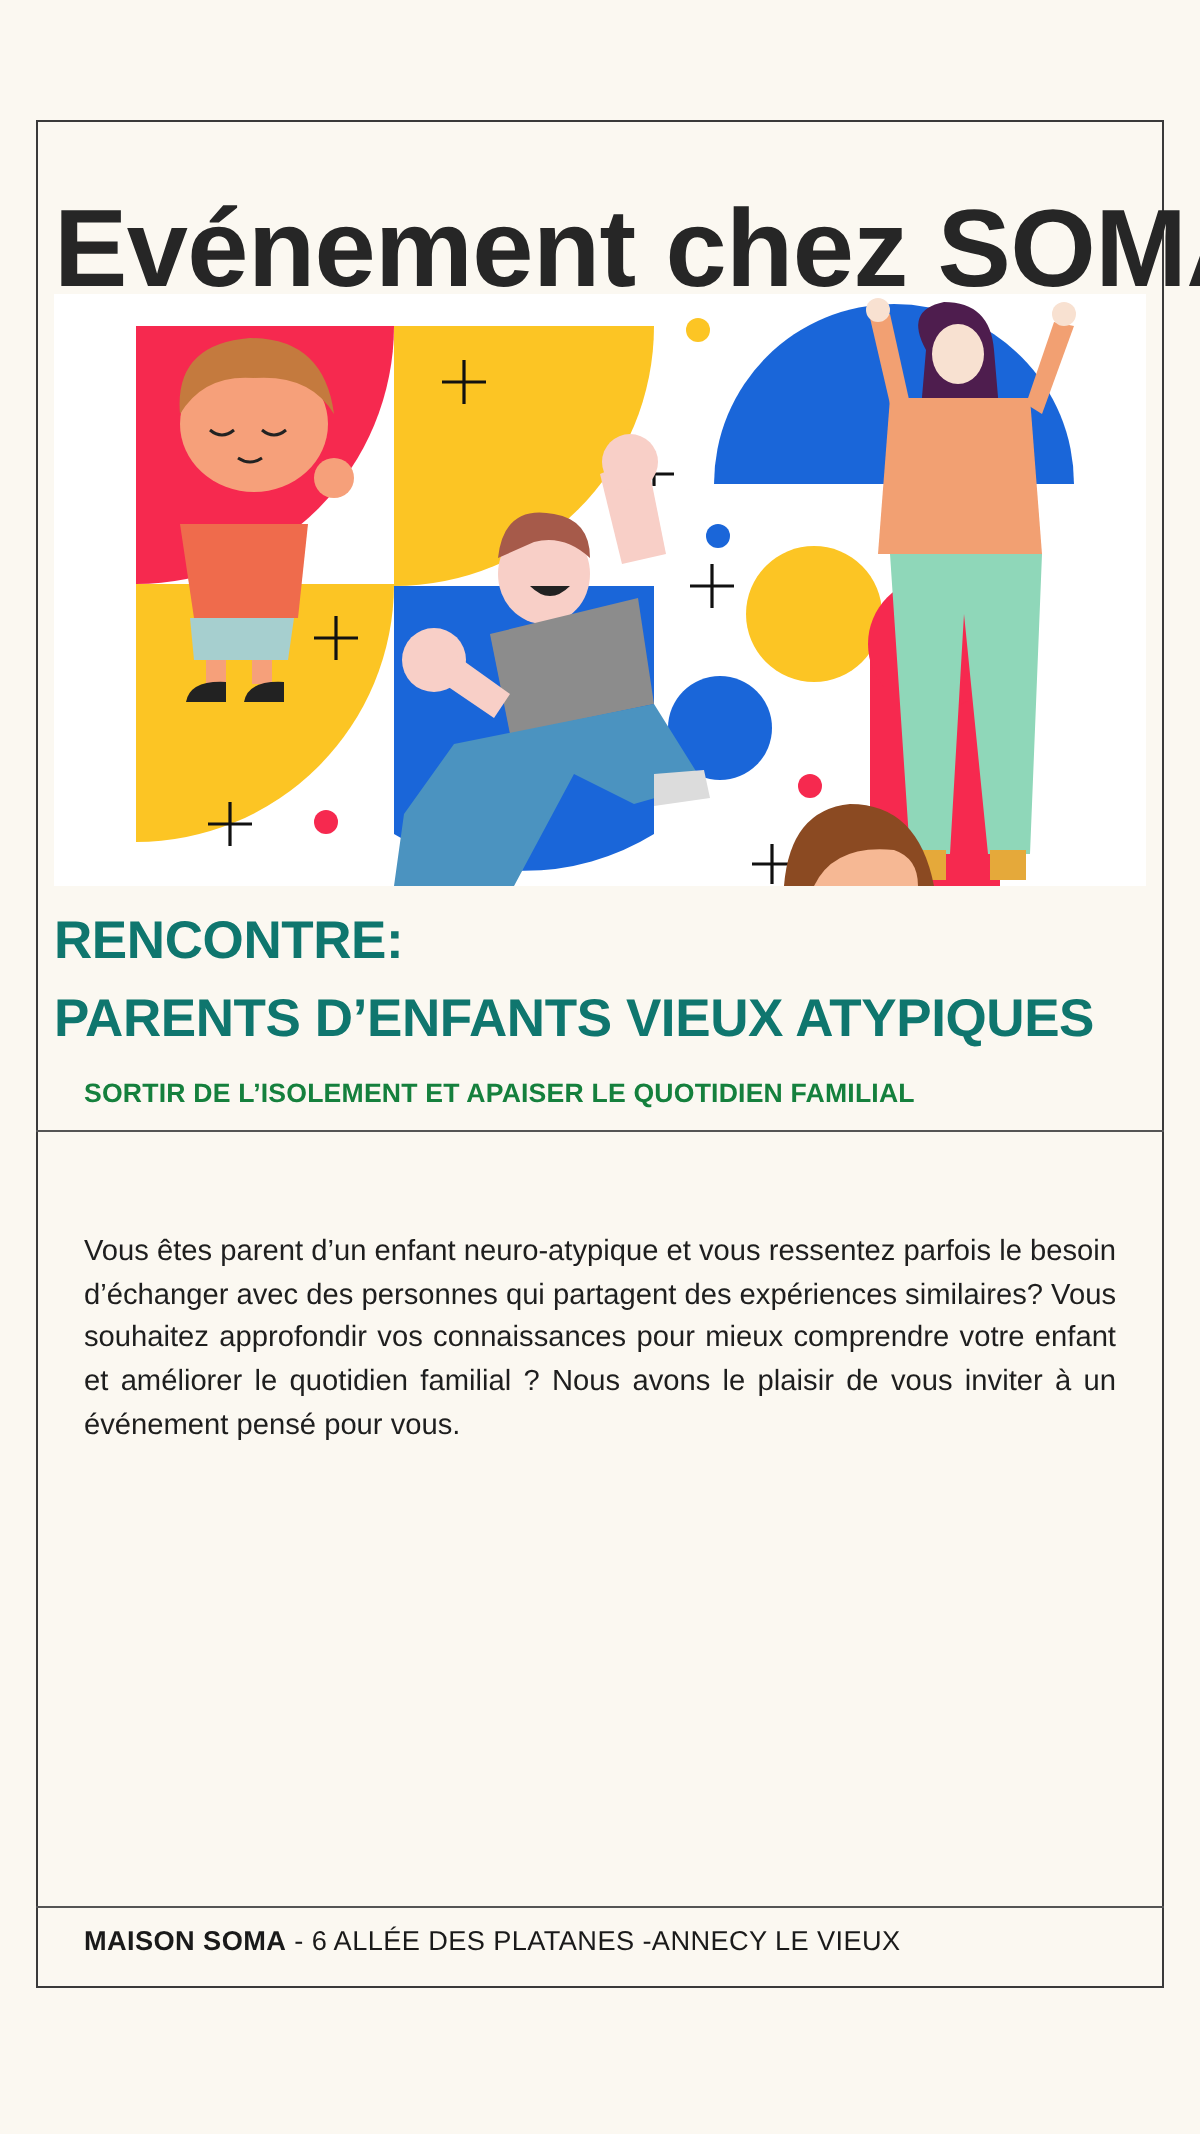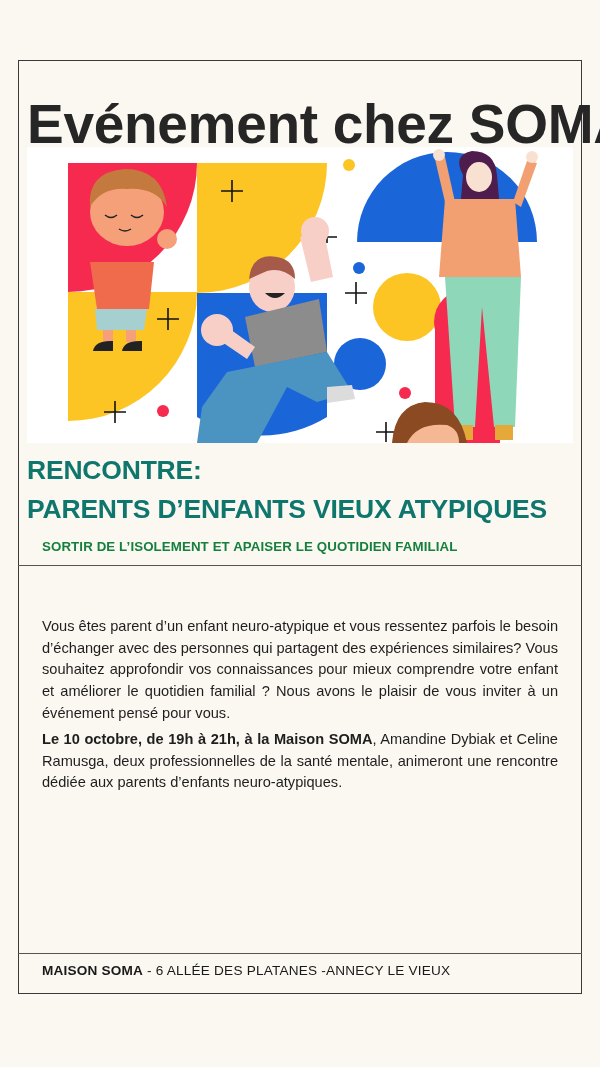--- a/index.html
+++ b/index.html
@@ -142,18 +142,17 @@
 
 <div class="heading h1">RENCONTRE:</div>
 <div class="heading h2">PARENTS D’ENFANTS VIEUX ATYPIQUES</div>
 <div class="subheading">SORTIR DE L’ISOLEMENT ET APAISER LE QUOTIDIEN FAMILIAL</div>
 
 <div class="divider d1"></div>
 
 <p class="body p1">Vous êtes parent d’un enfant neuro-atypique et vous ressentez parfois le besoin d’échanger avec des personnes qui partagent des expériences similaires?  Vous souhaitez approfondir vos connaissances pour mieux comprendre votre enfant et améliorer le quotidien familial ? Nous avons le plaisir de vous inviter à un événement pensé pour vous.</p>
 
 <div class="body p2">
-  <p><b>Le 10 octobre, de 19h à 21h, à la Maison SOMA</b><span>, Amandine Dybiak et Celine Ramusga, deux professionnelles de la santé mentale, animeront une rencontre dédiée aux parents d’enfants neuro-atypiques.</span></p>
 </div>
 
 <div class="divider d2"></div>
 
 <div class="footer"><b>MAISON SOMA</b><span> - 6 ALLÉE DES PLATANES -ANNECY LE VIEUX</span></div>
 
 </body></html>

